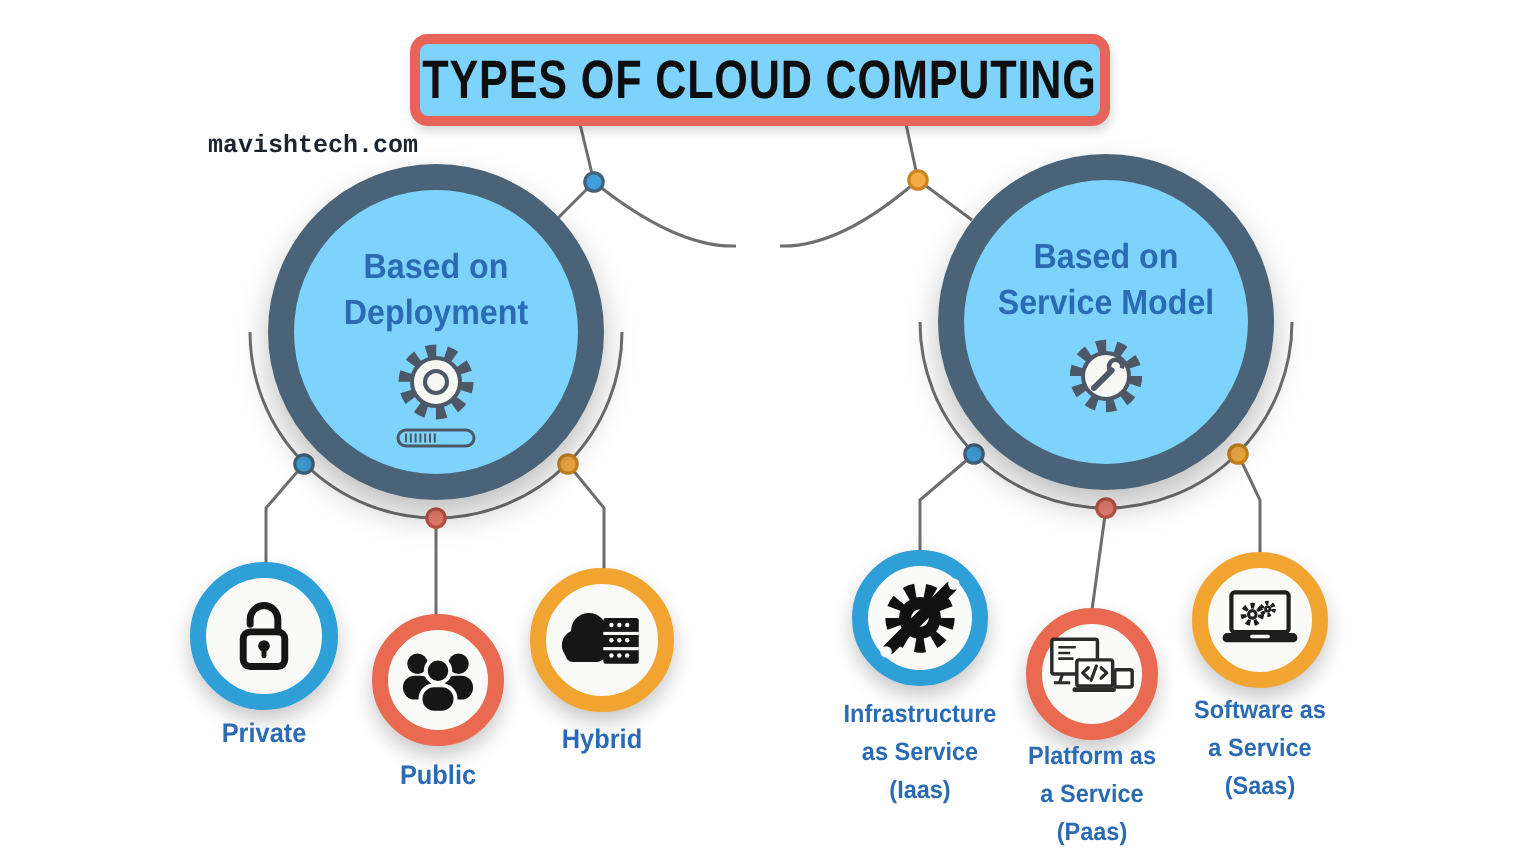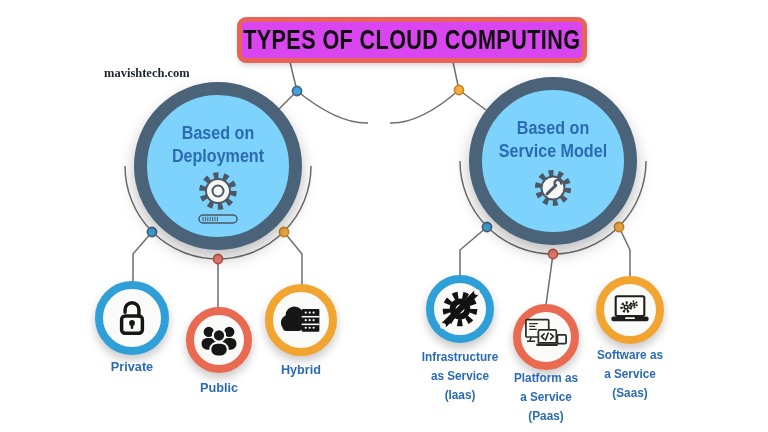--- a/index.html
+++ b/index.html
@@ -3,31 +3,31 @@
 <meta charset="utf-8">
 <style>
   html,body{margin:0;padding:0;background:#ffffff;}
   .stage{
     position:relative;width:768px;height:432px;background:#ffffff;
     font-family:"Liberation Sans",sans-serif;overflow:hidden;
   }
   .wires{position:absolute;left:0;top:0;z-index:1;}
   .titlebox{
     position:absolute;left:205px;top:17px;width:340px;height:36px;
-    background:#d946ef;border:5px solid #E8635A;border-radius:9px;
+    background:#7dd3fc;border:5px solid #E8635A;border-radius:9px;
     display:flex;align-items:center;justify-content:center;
-    box-shadow:1px 3px 5px rgba(0,0,0,.15);z-index:5;margin-left:32px;
+    box-shadow:1px 3px 5px rgba(0,0,0,.15);z-index:5;
   }
   .titlebox .ttl{
     font-size:27px;font-weight:bold;color:#0e0e0e;white-space:nowrap;
     transform:scaleX(.8);letter-spacing:.5px;
   }
   .watermark{
     position:absolute;left:104px;top:66px;z-index:5;
-    font-family:Liberation Serif, serif;font-weight:bold;
+    font-family:Liberation Mono, monospace;font-weight:bold;
     font-size:12.5px;color:#1c2430;
   }
   .bigcirc{
     position:absolute;box-sizing:border-box;width:168px;height:168px;
     border:13px solid #4A6378;border-radius:50%;background:#7dd3fc;
     box-shadow:0 8px 16px rgba(0,0,0,.25);z-index:3;
   }
   .bigtext{
     position:absolute;left:0;right:0;top:27px;text-align:center;
     font-weight:bold;font-size:17.5px;line-height:23px;color:#2A6BB4;

